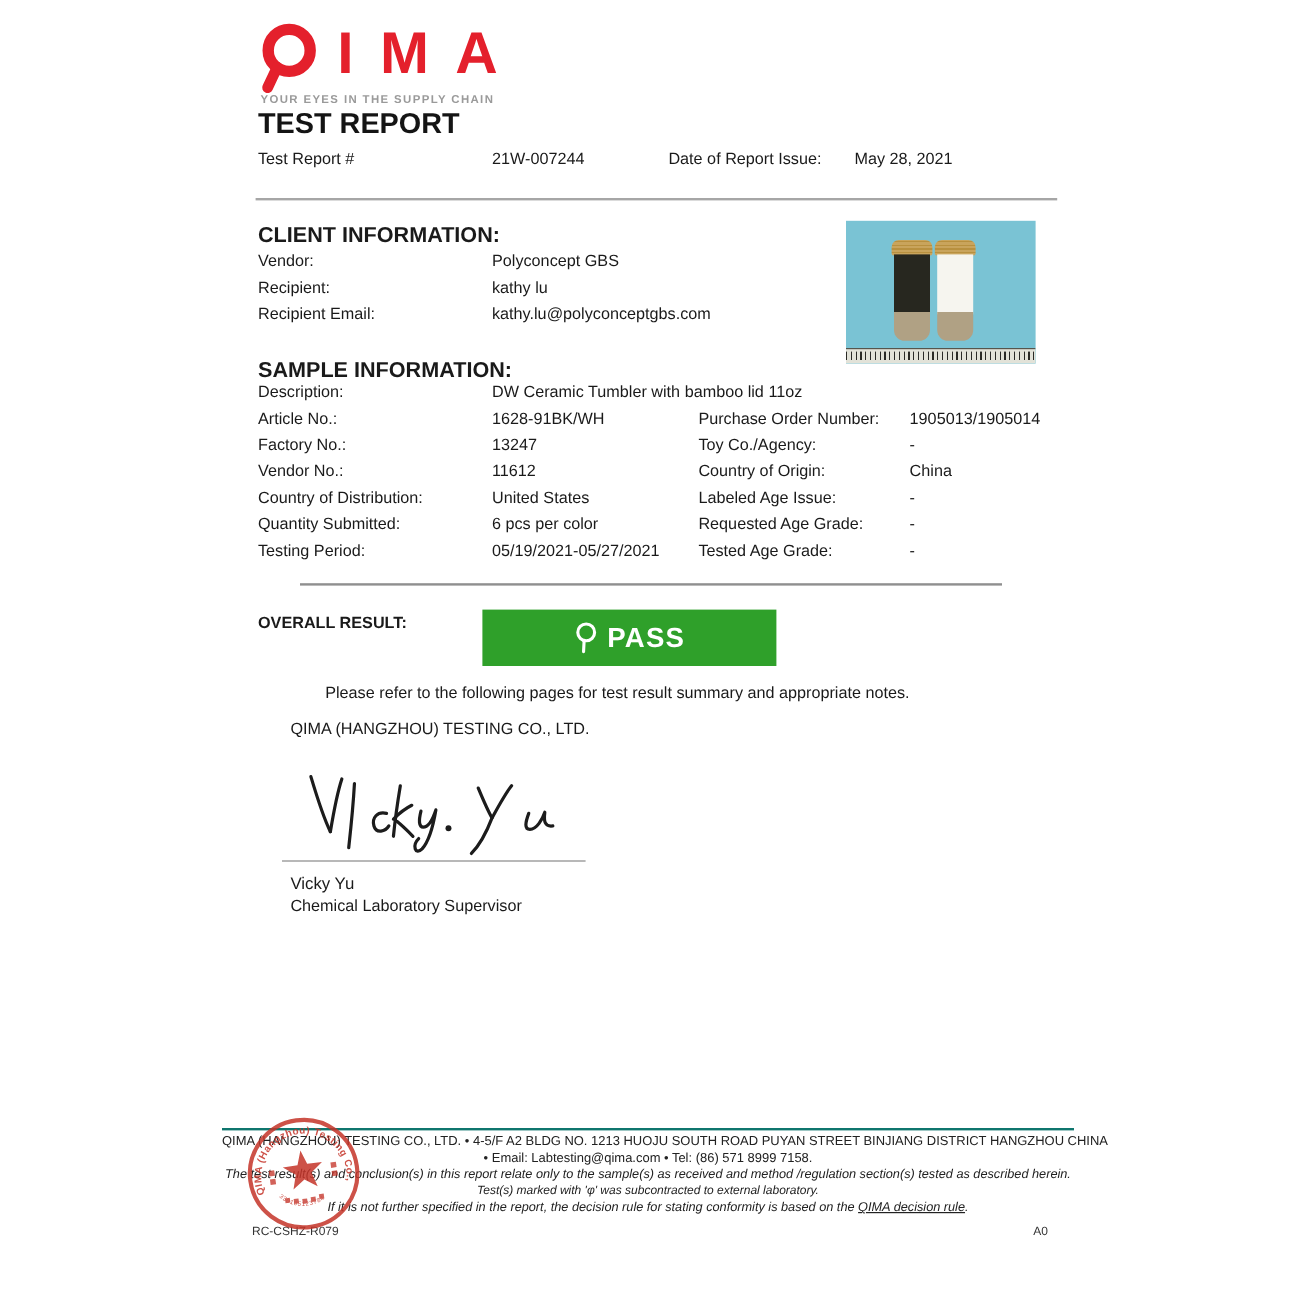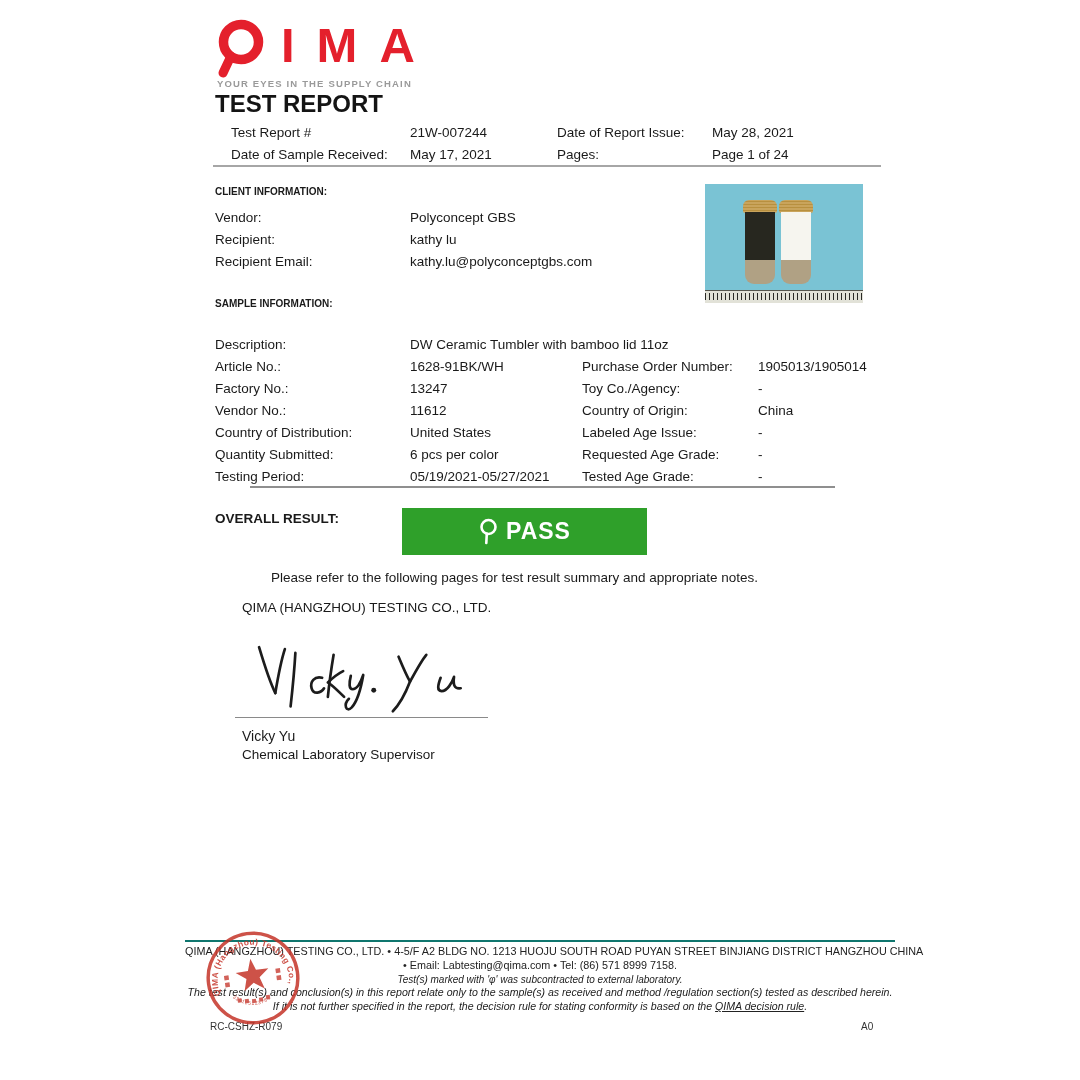--- a/index.html
+++ b/index.html
@@ -15,37 +15,37 @@
   .logo { position:absolute; left:215px; top:17px; display:flex; align-items:flex-start; height:62px; }
   .logo-letters { font-size:49px; font-weight:bold; color:var(--accent-red); letter-spacing:22px; line-height:56px; margin-left:16px; }
   .tagline { position:absolute; left:217px; top:78px; font-size:9.5px; font-weight:bold; letter-spacing:1.15px; color:#9a9a9a; }
 
   .doc-title { position:absolute; left:215px; top:90px; font-size:24px; font-weight:bold; color:#141414; }
 
   
   .meta { position:absolute; left:215px; top:123px; width:668px; font-size:13.5px; }
   .mrow { position:relative; height:22px; }
   .mrow span { position:absolute; top:2px; white-space:nowrap; }
-  .m0{left:16px} .m1{left:195px} .m2{left:342px} .m3{left:497px}
+  .m0{left:0} .m1{left:195px} .m2{left:342px} .m3{left:497px}
 
   .divider1 { position:absolute; left:213px; top:165px; width:668px; border-top:2px solid #a6a6a6; }
   .divider2 { position:absolute; left:250px; top:486px; width:585px; border-top:2px solid #8f8f8f; }
 
-  .section-heading { position:absolute; font-size:10px; font-weight:bold; white-space:nowrap; }
+  .section-heading { position:absolute; font-size:18px; font-weight:bold; white-space:nowrap; }
 
   
   .client-rows { position:absolute; left:215px; top:208px; width:500px; font-size:13.5px; }
   .crow { position:relative; height:22px; }
   .crow span { position:absolute; top:2px; white-space:nowrap; }
   .c0{left:0} .c1{left:195px}
 
   
   .sample-rows { position:absolute; left:215px; top:319px; width:668px; font-size:13.5px; }
   .srow { position:relative; height:22px; }
-  .srow span { position:absolute; top:18px; white-space:nowrap;text-align:right; }
+  .srow span { position:absolute; top:0; white-space:nowrap;text-align:right; }
   .s0{left:0} .s1{left:195px} .s2{left:367px} .s3{left:543px}
 
   
   .photo { position:absolute; left:705px; top:184px; width:158px; height:119px; background:var(--photo-bg); overflow:hidden; }
   .tumbler { position:absolute; top:16px; width:30px; height:84px; }
   .tumbler.black { left:40px; }
   .tumbler.white { left:76px; }
   .lid { position:absolute; left:-2px; top:0; width:34px; height:13px; border-radius:6px 6px 2px 2px;
          background:repeating-linear-gradient(0deg,#c9a45c 0 2px,#b8903f 2px 3px); }
   .cup-body { position:absolute; left:0; top:12px; width:30px; height:50px; }
@@ -99,26 +99,20 @@
   <div class="tagline">YOUR EYES IN THE SUPPLY CHAIN</div>
 
   <div class="doc-title">TEST REPORT</div>
 
   <div class="meta">
     <div class="mrow">
       <span class="m0">Test Report #</span>
       <span class="m1">21W-007244</span>
       <span class="m2">Date of Report Issue:</span>
       <span class="m3">May 28, 2021</span>
-    </div>
-    <div class="mrow">
-      <span class="m0">Date of Sample Received:</span>
-      <span class="m1">May 17, 2021</span>
-      <span class="m2">Pages:</span>
-      <span class="m3">Page 1 of 24</span>
     </div>
   </div>
   <div class="divider1"></div>
 
   <div class="section-heading" style="left:215px; top:186px;">CLIENT INFORMATION:</div>
   <div class="client-rows">
     <div class="crow">
       <span class="c0">Vendor:</span>
       <span class="c1">Polyconcept GBS</span>
     </div>
@@ -219,22 +213,22 @@
       <path d="M196 50 C193 58 192 64 197 64 C203 64 208 55 210 49 C209 57 210 62 217 61"></path>
     </g>
   </svg>
   <div class="sig-line"></div>
   <div class="sig-name">Vicky Yu</div>
   <div class="sig-title">Chemical Laboratory Supervisor</div>
 
   <div class="footer">
     <div class="f-line f-addr">QIMA (HANGZHOU) TESTING CO., LTD. • 4-5/F A2 BLDG NO. 1213 HUOJU SOUTH ROAD PUYAN STREET BINJIANG DISTRICT HANGZHOU CHINA</div>
     <div class="f-line f-contact">• Email: Labtesting@qima.com • Tel: (86) 571 8999 7158.</div>
+    <div class="f-line f-italic">The test result(s) and conclusion(s) in this report relate only to the sample(s) as received and method /regulation section(s) tested as described herein.</div>
     <div class="f-line f-italic f-small">Test(s) marked with 'φ' was subcontracted to external laboratory.</div>
-    <div class="f-line f-italic">The test result(s) and conclusion(s) in this report relate only to the sample(s) as received and method /regulation section(s) tested as described herein.</div>
     <div class="f-line f-italic"><span>If it is not further specified in the report, the decision rule for stating conformity is based on the </span><span class="u">QIMA decision rule</span><span>.</span></div>
   </div>
   <div class="doc-code">RC-CSHZ-R079</div>
   <div class="rev-code">A0</div>
 
   <svg class="stamp" viewBox="0 0 112 112">
     <defs>
       <path id="arcTop" d="M 23 70 A 35 35 0 1 1 89 70"></path>
       <path id="arcBot" d="M 31 69 A 30 30 0 0 0 81 69"></path>
     </defs>

